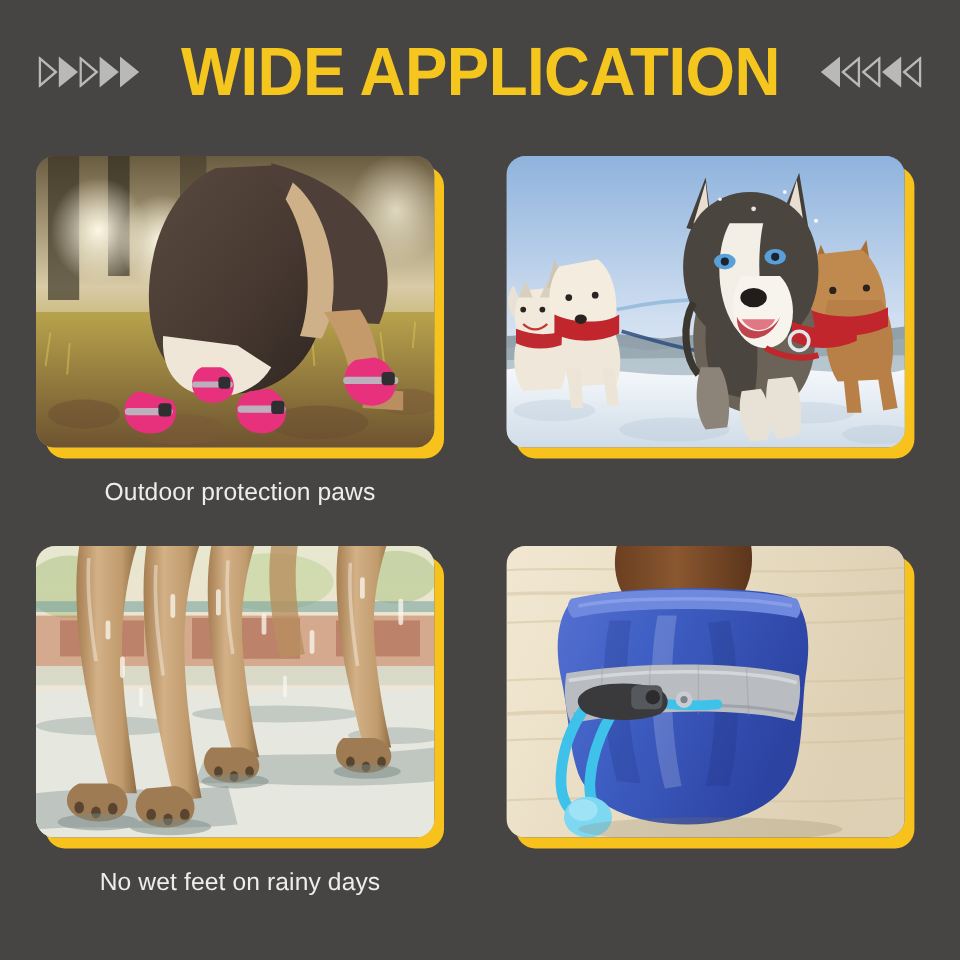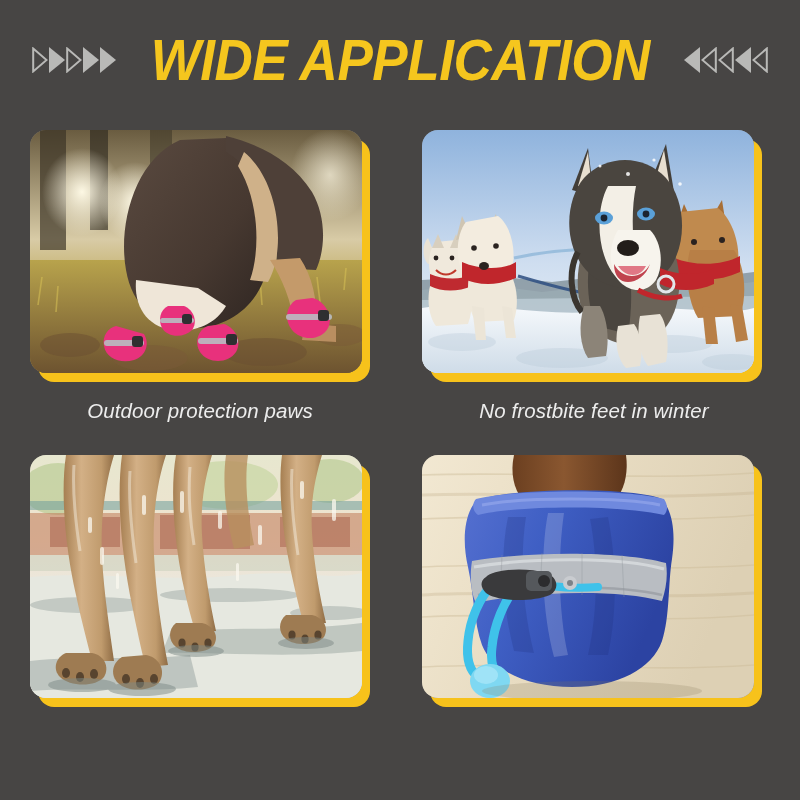--- a/index.html
+++ b/index.html
@@ -2,21 +2,21 @@
 <html><head>
 <meta charset="utf-8">
 <style>
   html,body{margin:0;padding:0;}
   body{
     width:800px;height:800px;
     background:#474544;
     font-family:"Liberation Sans",sans-serif;
     overflow:hidden;
   }
-  .page{position:relative;width:800px;height:800px;font-style:italic;}
+  .page{position:relative;width:800px;height:800px;}
 
   
   .header{
     position:absolute;left:0;top:26px;width:800px;height:68px;
     display:flex;align-items:center;justify-content:center;gap:14px;
   }
   .title{
     font-size:57px;line-height:58px;font-weight:bold;
     color:#F5C61E;letter-spacing:-0.5px;
     transform:scaleX(0.93);transform-origin:center;
@@ -284,21 +284,20 @@
               </g>
               <g fill="#ffffff" opacity="0.85">
                 <circle cx="206" cy="44" r="2"></circle>
                   <circle cx="232" cy="30" r="1.6"></circle>
                 <circle cx="178" cy="36" r="1.5"></circle>
                   <circle cx="258" cy="54" r="1.8"></circle>
               </g>
             </svg>
           </div>
         </div>
-        <div class="caption">No frostbite feet in winter</div>
       </div>
     </div>
 
     <div class="row">
 
       <div class="cell c0">
         <div class="frame">
           <div class="yellow"></div>
           <div class="photo">
             <svg viewBox="0 0 332 243" preserveAspectRatio="none">
@@ -387,20 +386,21 @@
               </g>
               <g opacity="0.5" fill="#7d8a86">
                 <ellipse cx="52" cy="230" rx="34" ry="7"></ellipse>
                   <ellipse cx="112" cy="234" rx="34" ry="7"></ellipse>
                 <ellipse cx="166" cy="196" rx="28" ry="6"></ellipse>
                   <ellipse cx="276" cy="188" rx="28" ry="6"></ellipse>
               </g>
             </svg>
           </div>
         </div>
+        <div class="caption">No wet feet on rainy days</div>
       </div>
 
       <div class="cell c1">
         <div class="frame">
           <div class="yellow"></div>
           <div class="photo">
             <svg viewBox="0 0 332 243" preserveAspectRatio="none">
               <defs>
                 <linearGradient id="g4wood" x1="0" y1="0" x2="1" y2="0.3">
                   <stop offset="0%" stop-color="#f2e8d2"></stop>

